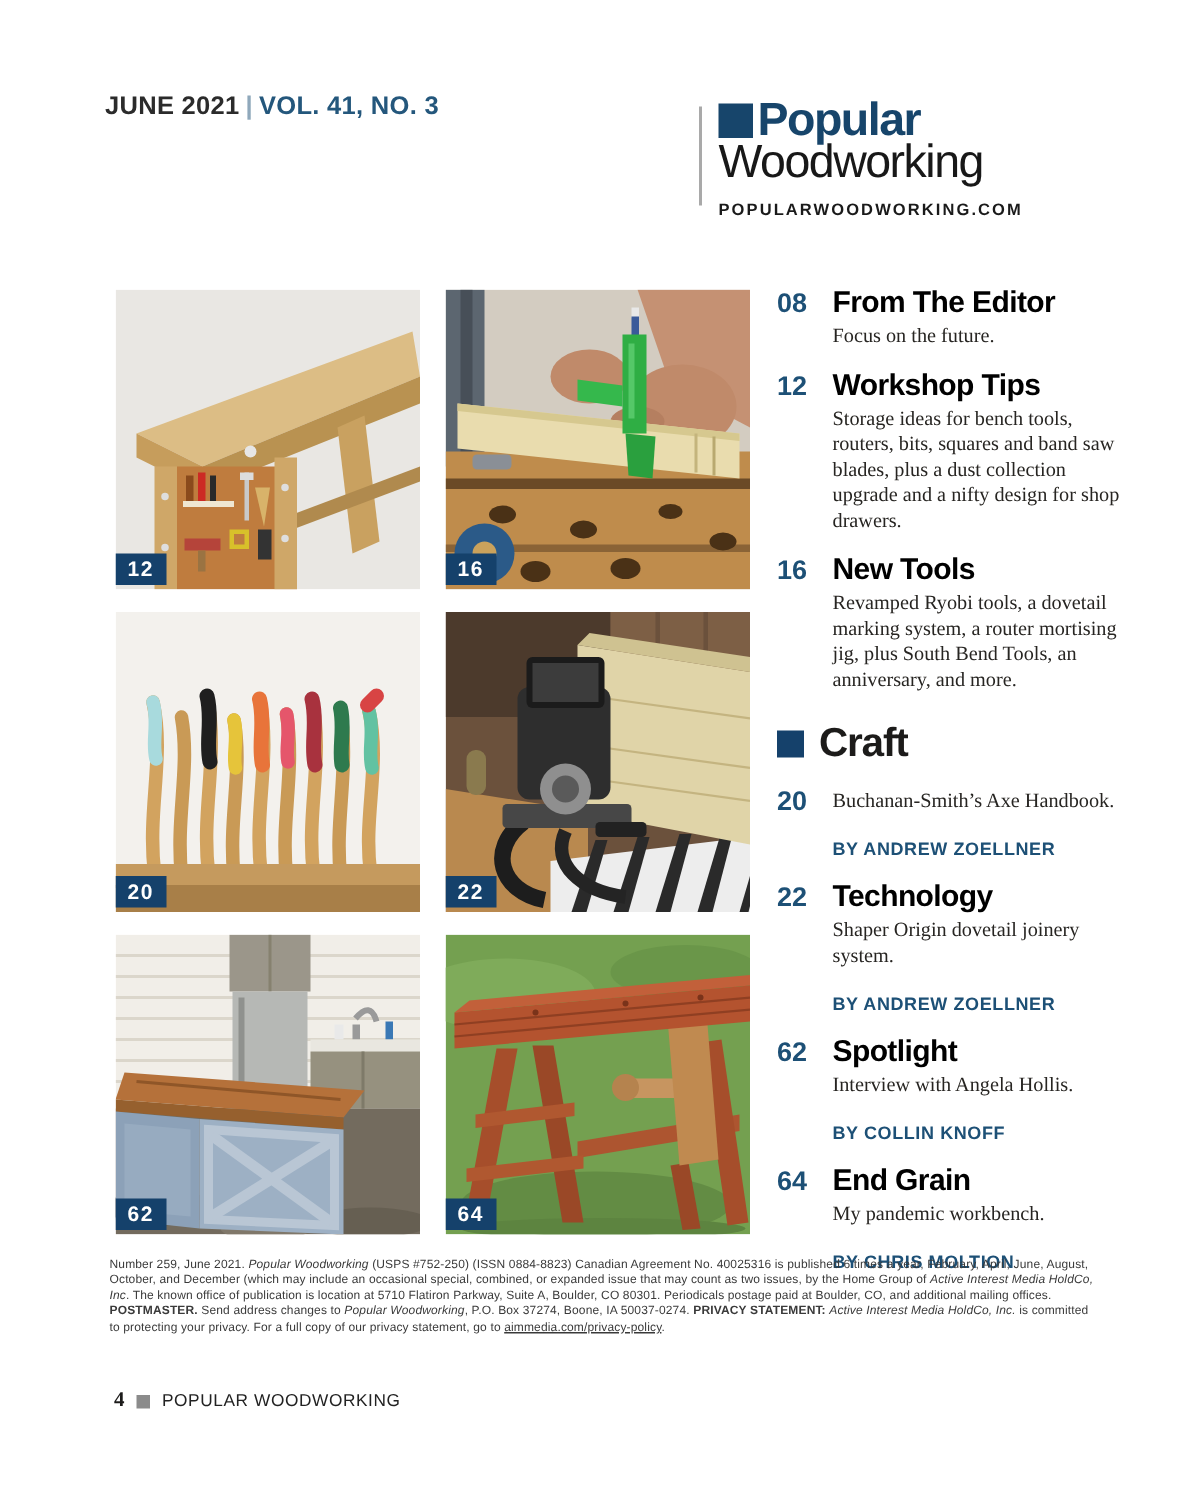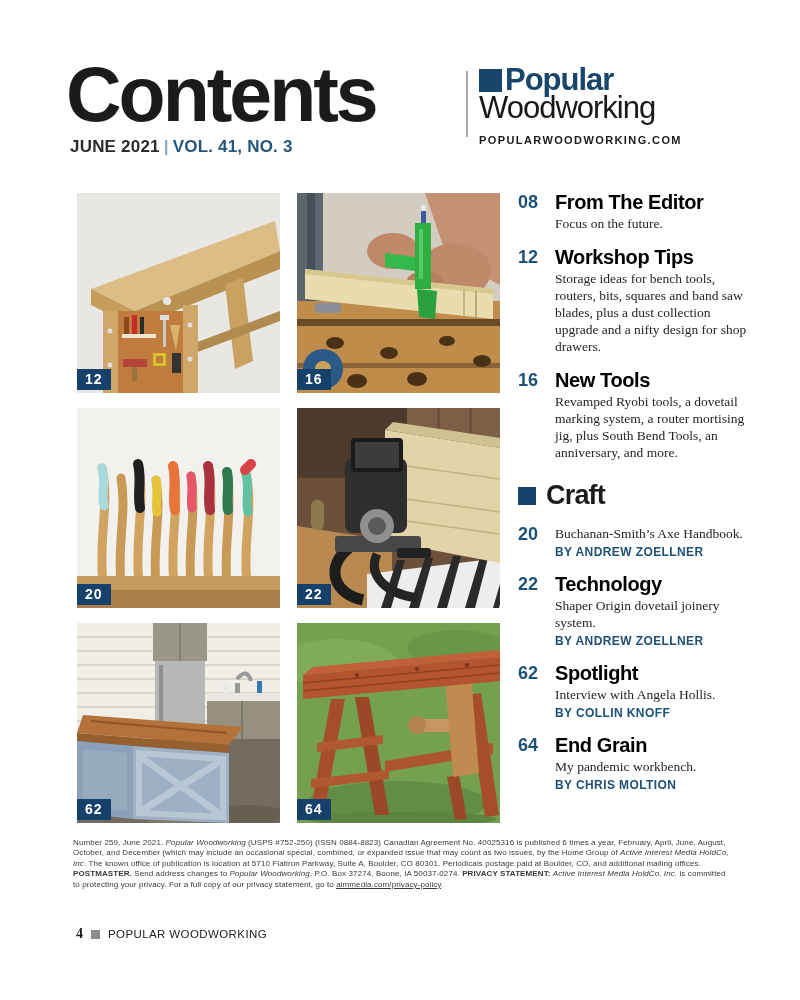--- a/index.html
+++ b/index.html
@@ -32,42 +32,41 @@
   
   .toc { position: absolute; left: 518px; top: 191px; width: 246px; }
   .section-heading { display: flex; align-items: center; gap: 10px; margin-bottom: 12px; }
   .section-square { width: 18px; height: 18px; background: #15416b; flex: 0 0 auto; }
   .section-title { font-size: 27px; font-weight: bold; letter-spacing: -0.8px; color: #1c1b1a; }
   .toc-item { display: flex; margin-bottom: 14px; }
   .toc-num { width: 37px; flex: 0 0 auto; font-size: 18px; font-weight: bold; color: #1d5076; padding-top: 1px; }
   .toc-body { width: 192px; }
   .toc-title { font-size: 20px; line-height: 22px; font-weight: bold; letter-spacing: -0.4px; color: #000000; }
   .toc-desc { font-family: "Liberation Serif", serif; font-size: 13.5px; line-height: 17px; color: #272522; margin-top: 2px; }
-  .toc-byline { font-size: 12px; font-weight: bold; letter-spacing: 0.4px; color: #1d5076; margin-top: 3px; }
+  .toc-byline { font-size: 12px; font-weight: bold; letter-spacing: 0.4px; color: #1d5076; margin-top: 17px; }
   .section-craft { margin-top: 19px; }
 
   
   .fine-print { position: absolute; left: 73px; top: 838px; width: 656px; font-size: 8px;
                 line-height: 10.4px; color: #3a3a3a; letter-spacing: 0.1px; }
   .fine-print .s-i { font-style: italic; }
   .fine-print .s-b { font-weight: bold; }
   .fine-print .s-u { text-decoration: underline; }
 
   
   .page-footer { position: absolute; left: 76px; top: 926px; display: flex; align-items: center; gap: 8px; }
   .footer-num { font-family: "Liberation Serif", serif; font-size: 14px; font-weight: bold; color: #1c1b1a; }
   .footer-square { width: 9px; height: 9px; background: #8b8b8b; }
   .footer-name { font-size: 11.5px; letter-spacing: 0.4px; color: #222222; }
 </style>
 </head>
 <body>
 
 <header>
   <div class="masthead-left">
-    <div class="contents-title">Contents</div>
     <div class="issue-line">
       <span class="issue-date">JUNE 2021</span><span class="issue-sep">|</span><span class="issue-vol">VOL. 41, NO. 3</span>
     </div>
   </div>
   <div class="masthead-divider"></div>
   <div class="logo">
     <div class="logo-row1">
       <span class="logo-square"></span>
       <span class="logo-popular">Popular</span>
     </div>

